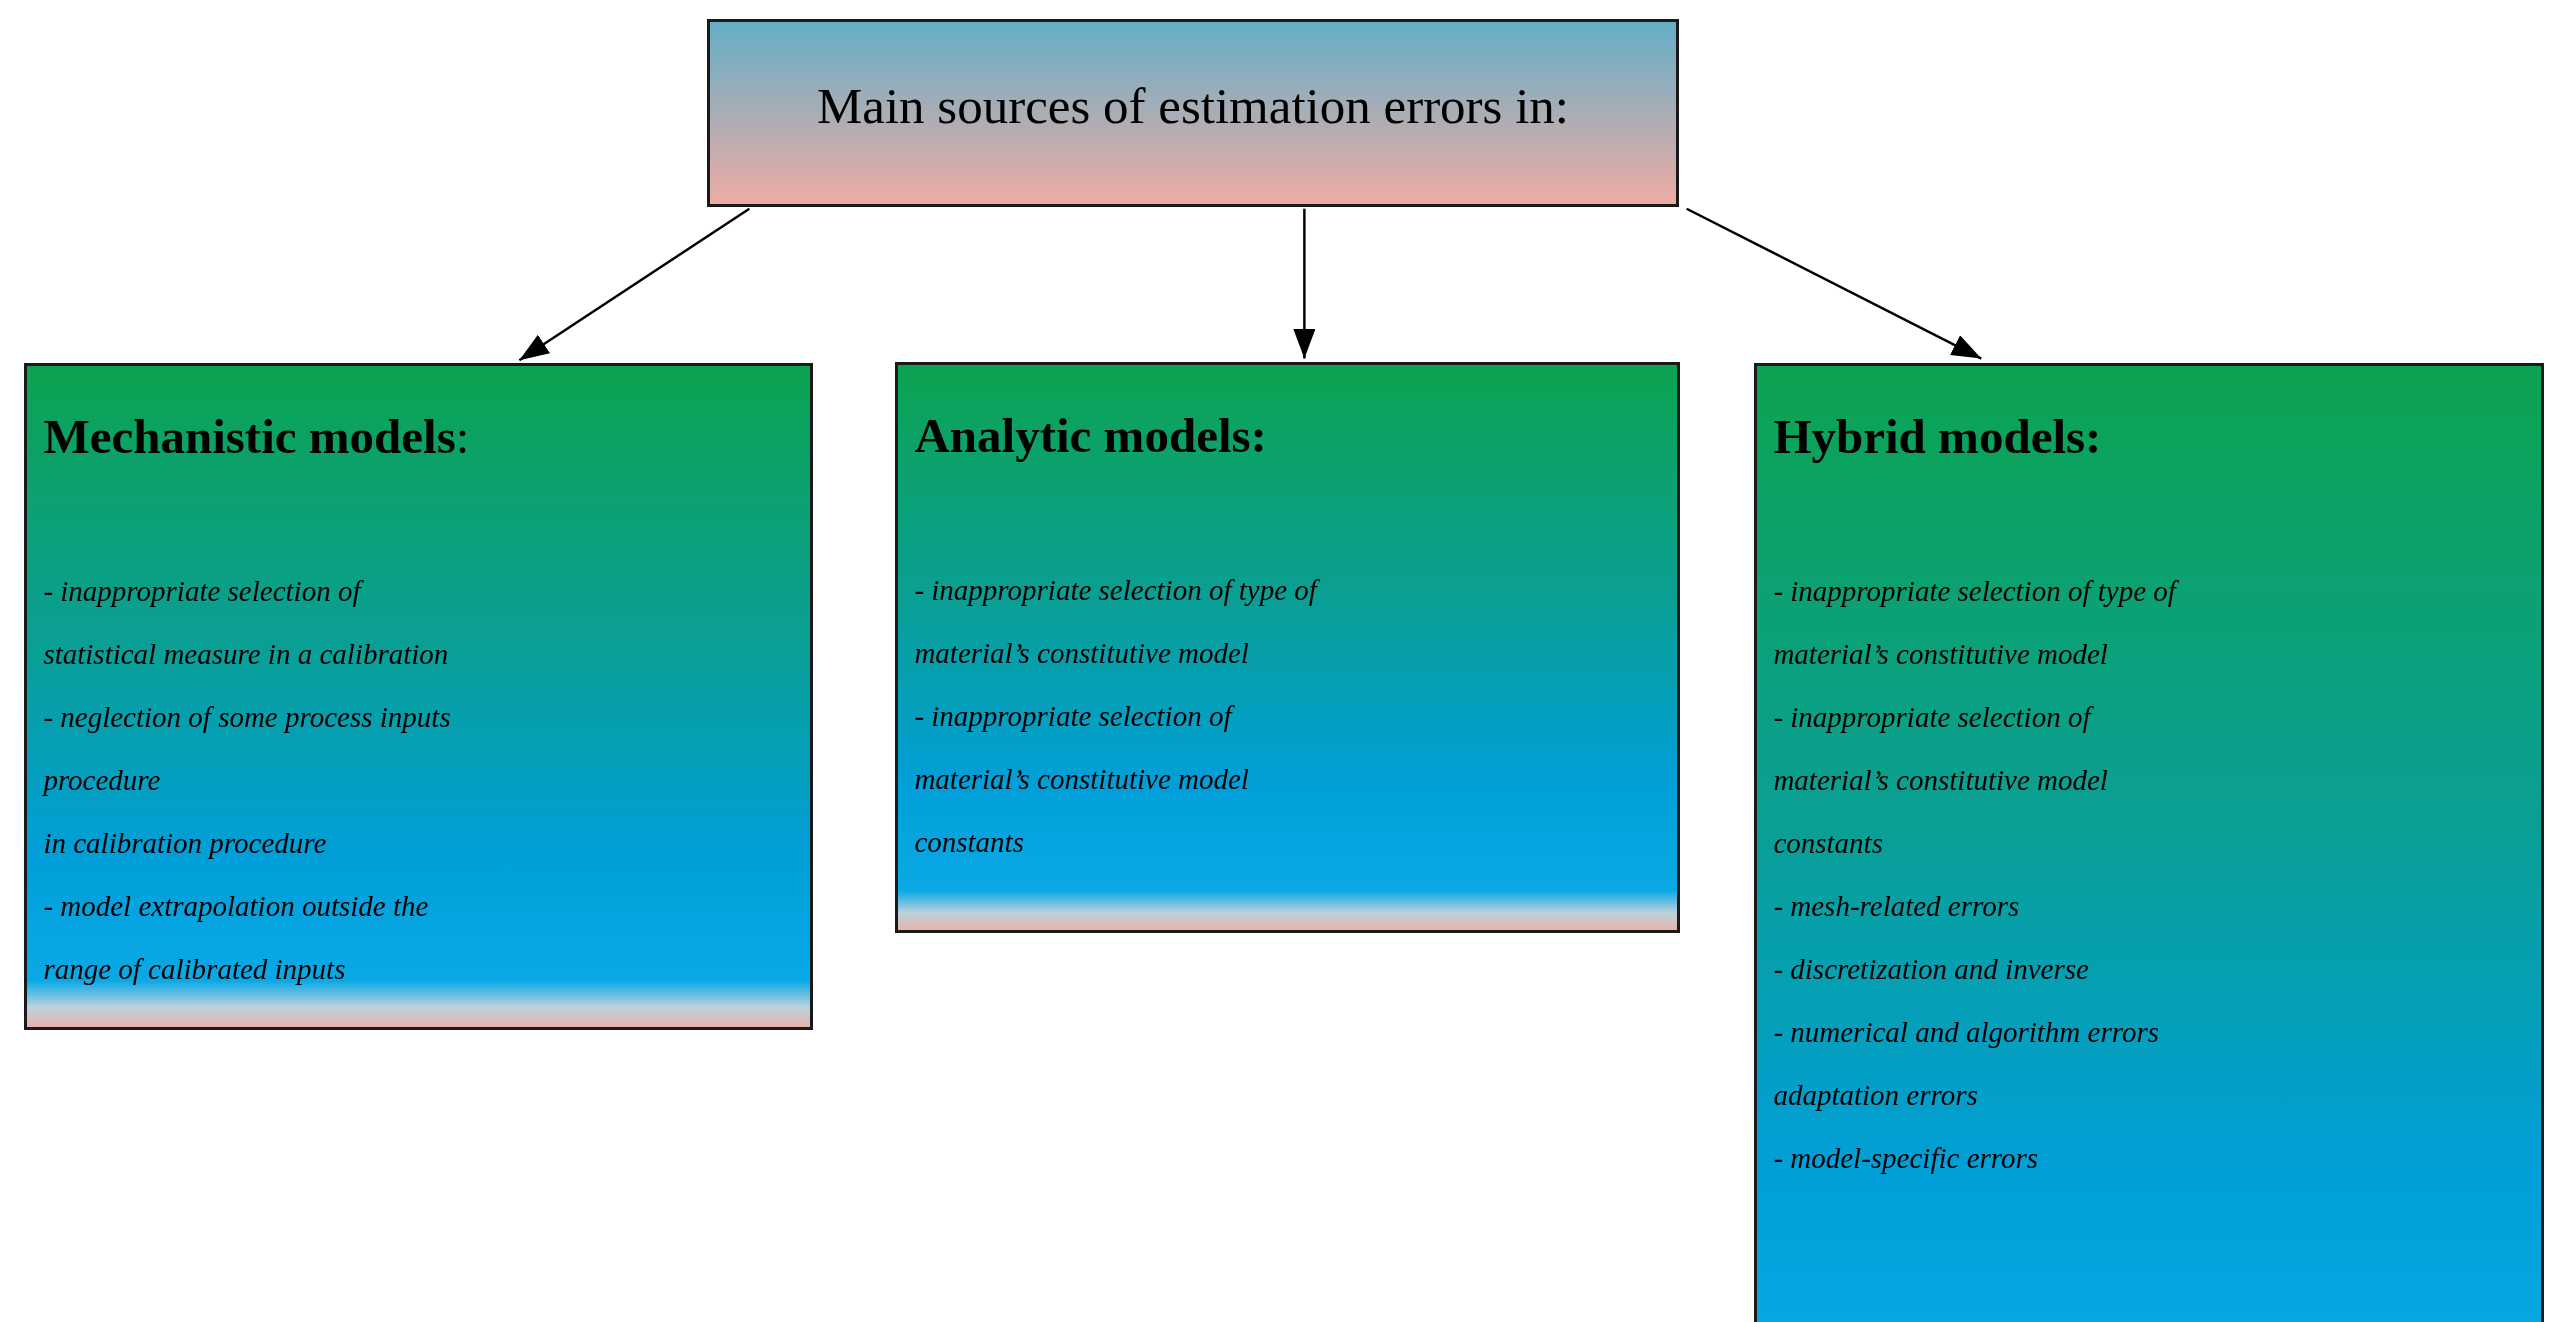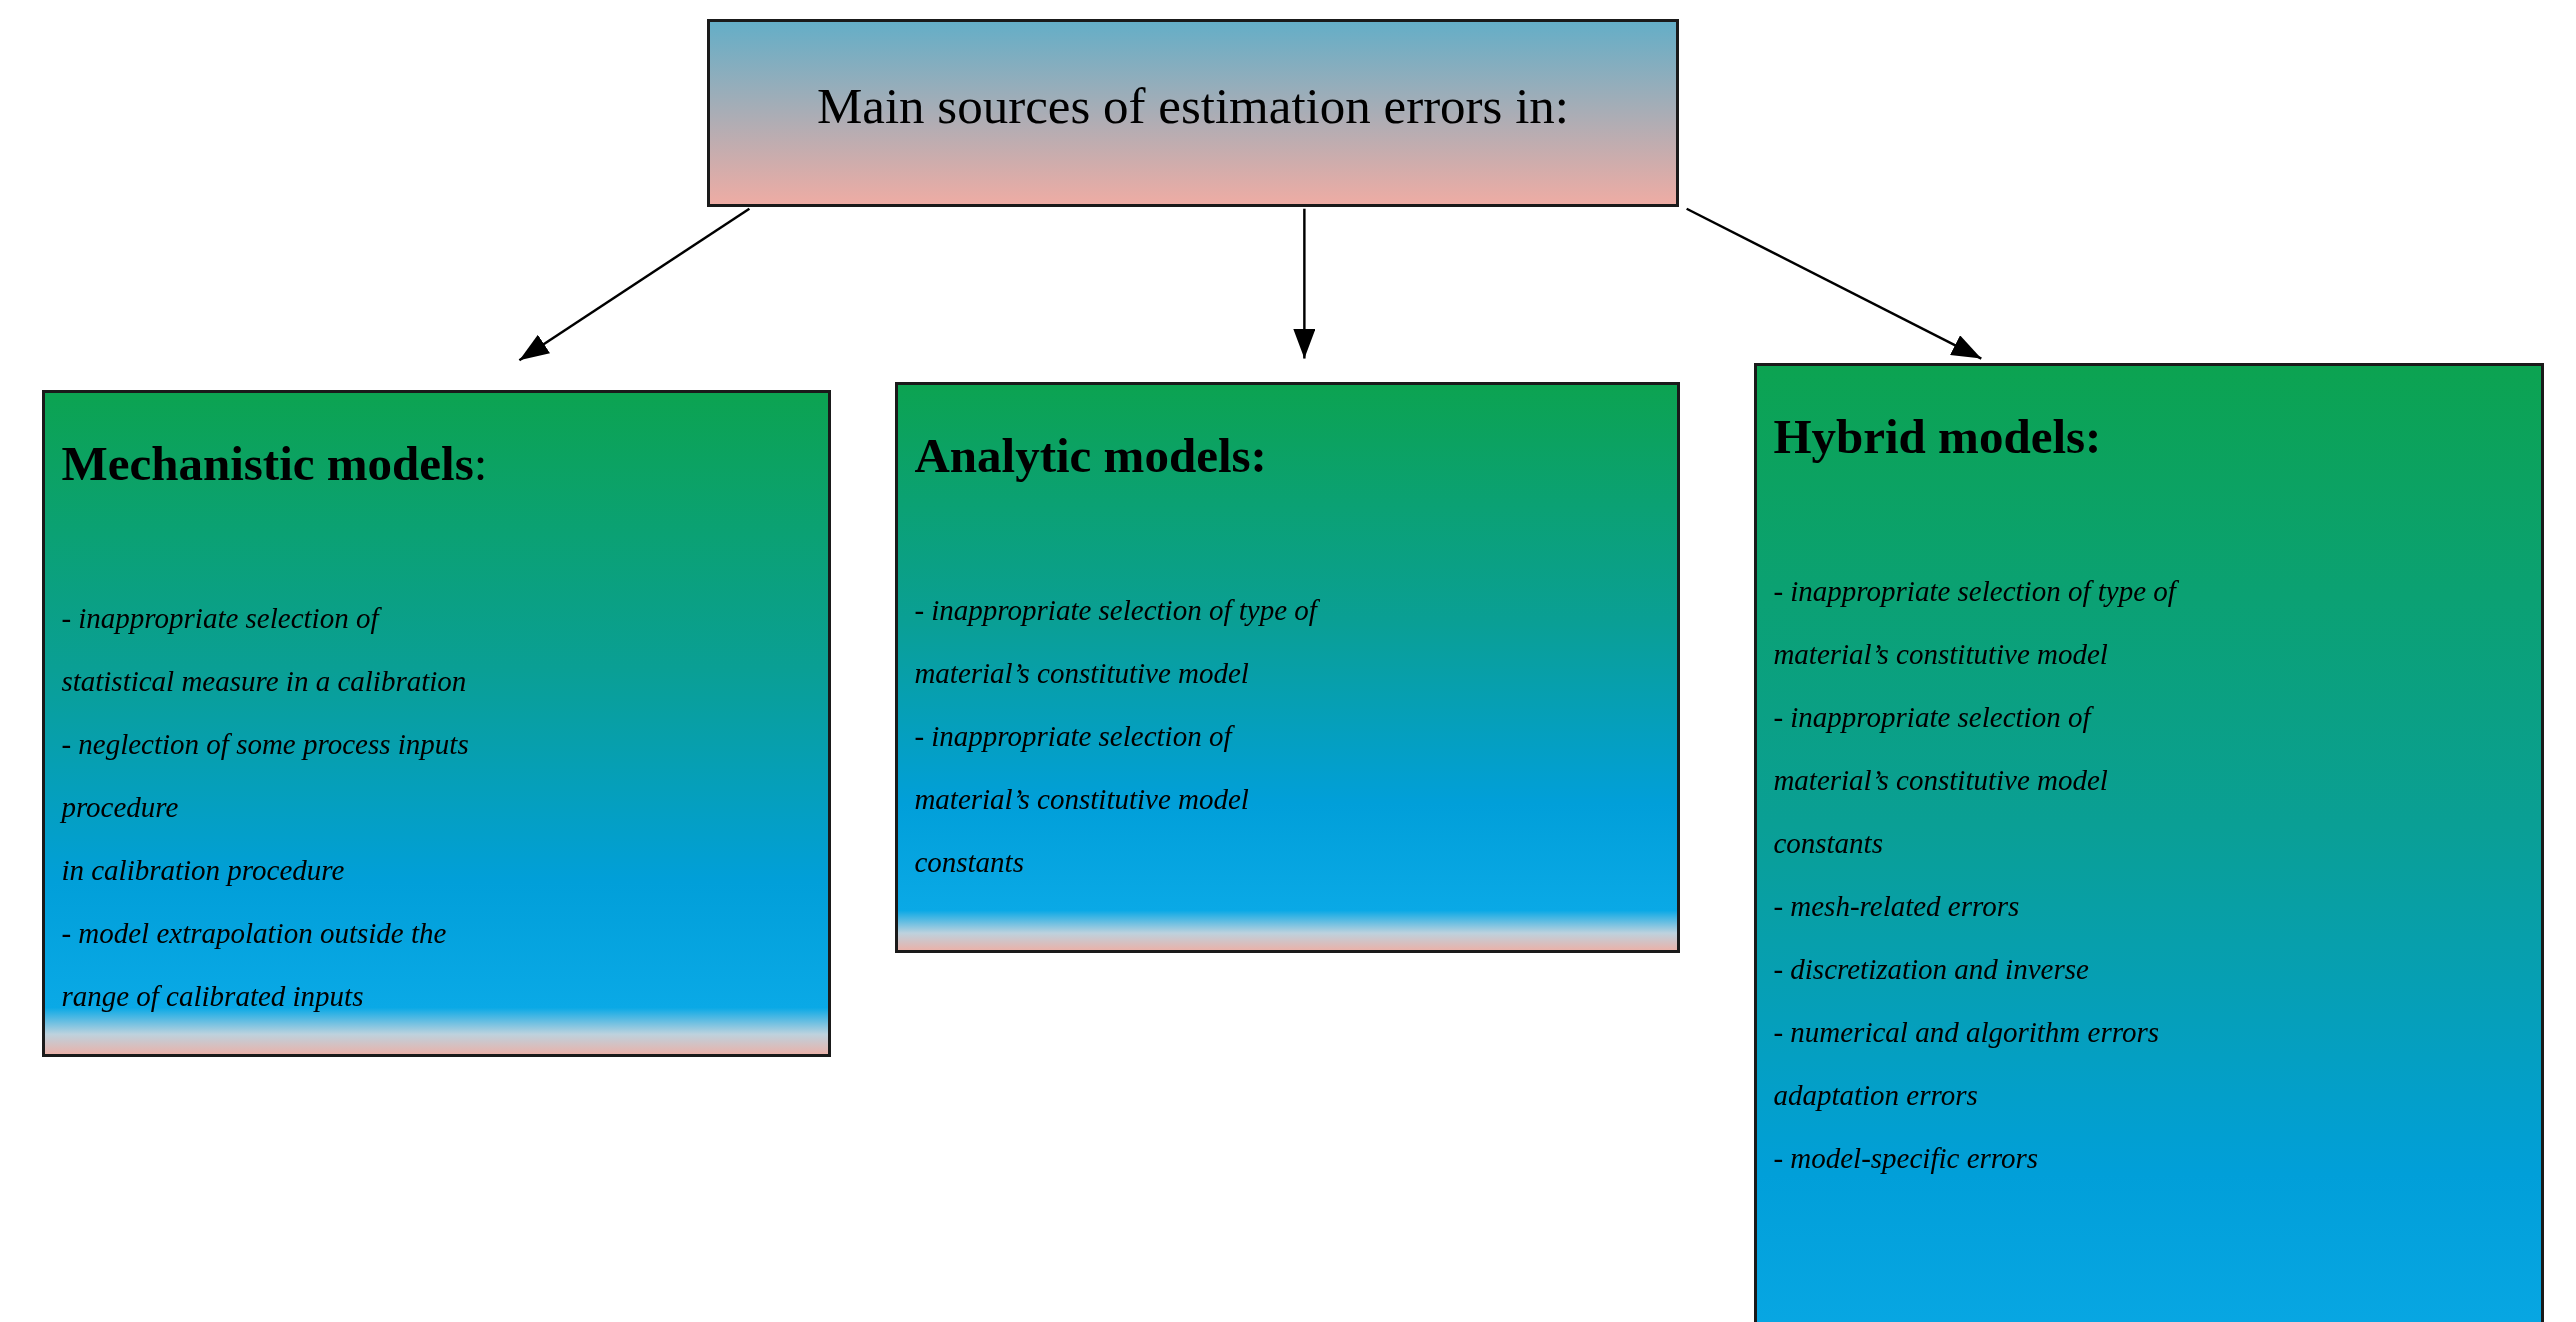--- a/index.html
+++ b/index.html
@@ -41,22 +41,22 @@
   #top-box {
     left:707px; top:19px; width:972px; height:188px;
     background: linear-gradient(180deg, var(--top-box-top) 0%, var(--top-box-bottom) 100%);
     display:flex; align-items:center; justify-content:center;
   }
   #top-box .top-title {
     font-size:51px;
     white-space:nowrap;
     transform: translateY(-6.6px);
   }
-  #box-mechanistic { left:42px;   top:363px; width:789px; height:667px;margin-top:27px; }
-  #box-analytic    { left:895px; top:382px; width:785px; height:571px; }
+  #box-mechanistic { left:24px;   top:363px; width:789px; height:667px; }
+  #box-analytic    { left:895px; top:362px; width:785px; height:571px; }
   #box-hybrid      { left:1754px; top:363px; width:790px; height:1099px; }
   .box-inner { padding:39px 11.5px 0 16.4px; }
   .box-title {
     font-size:49px;
     font-weight:bold;
     line-height:63px;
     white-space:nowrap;
   }
   .title-colon { font-weight:normal; }
   .box-lines {

